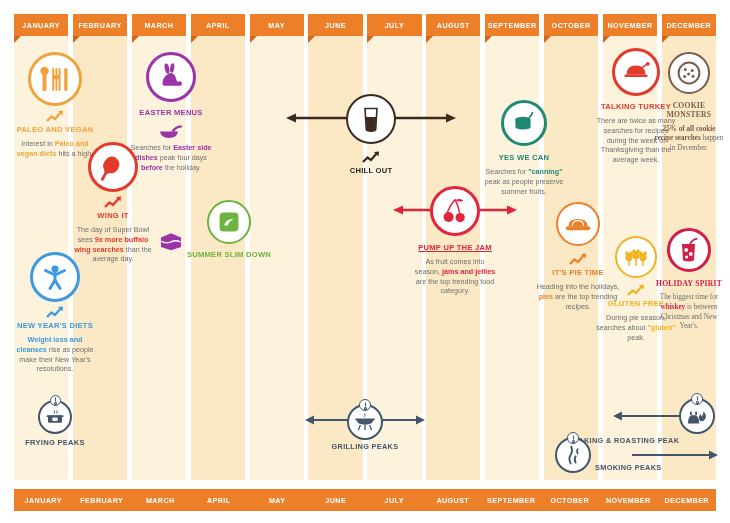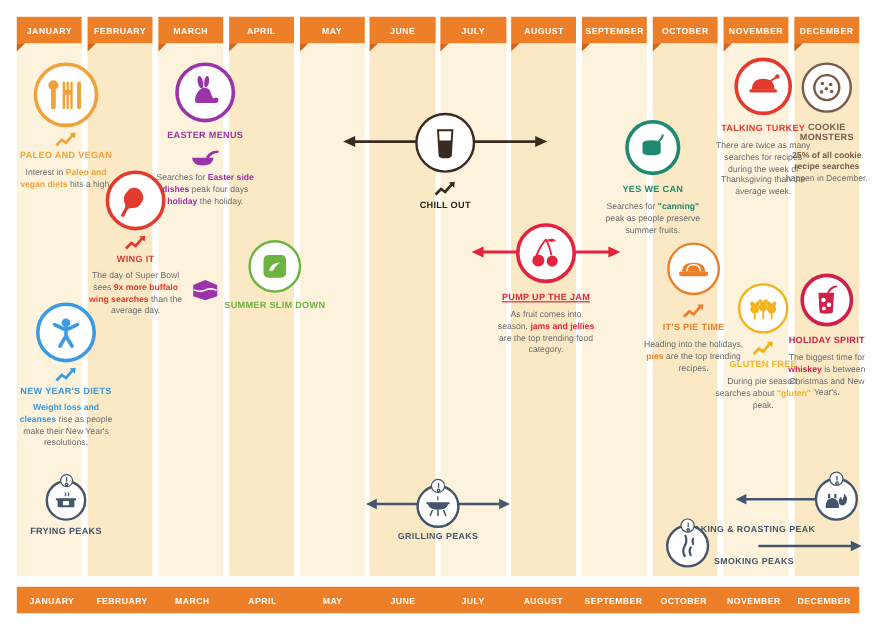--- a/index.html
+++ b/index.html
@@ -40,21 +40,21 @@
     background: #ec7f28; display: flex;
   }
   .footer .fcell {
     display: flex; align-items: center; justify-content: center;
     color: #fff; font-size: 7.2px; font-weight: bold; letter-spacing: .4px;
     text-transform: uppercase;
   }
 
   
   .node { position: absolute; width: 96px; text-align: center; }
-  .node.narrow { width: 74px; }
+  .node.narrow { width: 74px; font-family: Liberation Serif, serif; }
   .ring {
     border-radius: 50%; background: #fff;
     margin: 0 auto;
     display: flex; align-items: center; justify-content: center;
     position: relative;
   }
   .trend { margin: 3px auto 2px; display: block; }
   .ttl {
     font-size: 7.6px; font-weight: bold; line-height: 9.4px;
     letter-spacing: .25px; text-transform: uppercase; margin-top: 2px;
@@ -264,21 +264,21 @@
       </svg>
     </div>
     <div class="ttl" style="color:#9b34a8; margin-top:6px;">EASTER MENUS</div>
     <svg class="trend" style="margin-top:7px;" width="26" height="16" viewBox="0 0 26 16">
       <g fill="#9b34a8">
         <path d="M2 7.5 l18 0 q-0.6 6.4 -9 6.4 q-8.4 0 -9 -6.4z"></path>
         <path d="M13.5 7 q3.2 -5.6 9.4 -5.6 q1.4 0 1.4 1.1 q0 1 -1.3 1.1 q-4.6 0.3 -6.9 4.4z"></path>
       </g>
     </svg>
     <div class="body" style="margin-top:3px;">
-      <span>Searches for </span><b style="color:#9b34a8;">Easter side dishes</b><span> peak four days </span><b style="color:#9b34a8;">holiday</b><span> the holiday.</span>
+      <span>Searches for </span><b style="color:#9b34a8;">Easter side dishes</b><span> peak four days </span><b style="color:#9b34a8;">before</b><span> the holiday.</span>
     </div>
   </div>
 
   <div class="node" style="left:123px; top:228px;">
     <svg class="trend" width="26" height="20" viewBox="0 0 26 20">
       <g fill="#9b34a8">
         <path d="M3 6.5 l10 -4.2 l10 4.2 l0 9.4 l-10 3.4 l-10 -3.4z"></path>
         <path d="M3.4 10.4 q4.8 2.6 9.6 0.4 q4.8 -2.2 9.6 0.2" stroke="#fff" stroke-width="1.3" fill="none"></path>
       </g>
     </svg>
@@ -335,21 +335,21 @@
           <path d="M13.4 3 q5 -2.4 8 0.4 q-4 2.6 -8 -0.4z"></path>
         </g>
       </svg>
     </div>
     <div class="ttl" style="color:#e3243f; margin-top:7px;text-decoration:underline;">PUMP UP THE JAM</div>
     <div class="body">
       <span>As fruit comes into season, </span><b style="color:#e3243f;">jams and jellies</b><span> are the top trending food category.</span>
     </div>
   </div>
 
-  <div class="node" style="left:496px; top:100px;">
+  <div class="node" style="left:476px; top:100px;">
     <div class="ring" style="width:46px;height:46px;border:3px solid #1f8a72;">
       <svg width="24" height="24" viewBox="0 0 24 24">
         <g fill="#1f8a72">
           <ellipse cx="11" cy="8.4" rx="7.6" ry="2.6"></ellipse>
           <path d="M3.4 8.4 l0 7.4 q0 2.6 7.6 2.6 q7.6 0 7.6 -2.6 l0 -7.4z"></path>
           <path d="M17 7 q3.4 -3.8 3.4 -6" stroke="#1f8a72" stroke-width="1.7" fill="none"></path>
         </g>
       </svg>
     </div>
     <div class="ttl" style="color:#1f8a72; margin-top:7px;">YES WE CAN</div>

